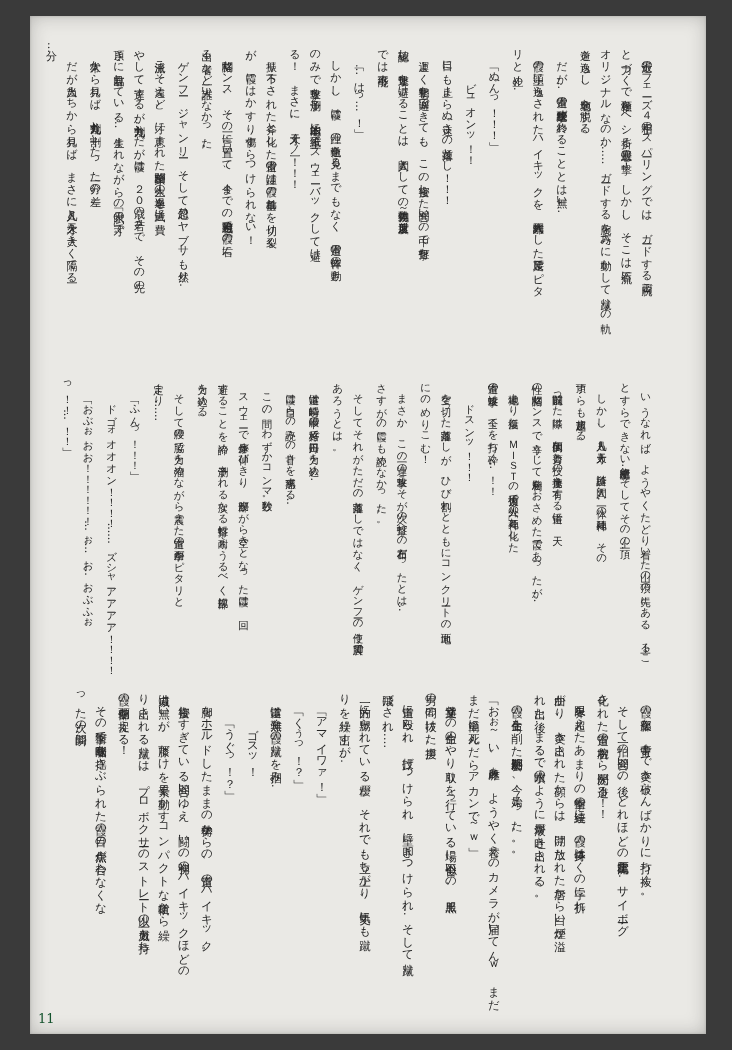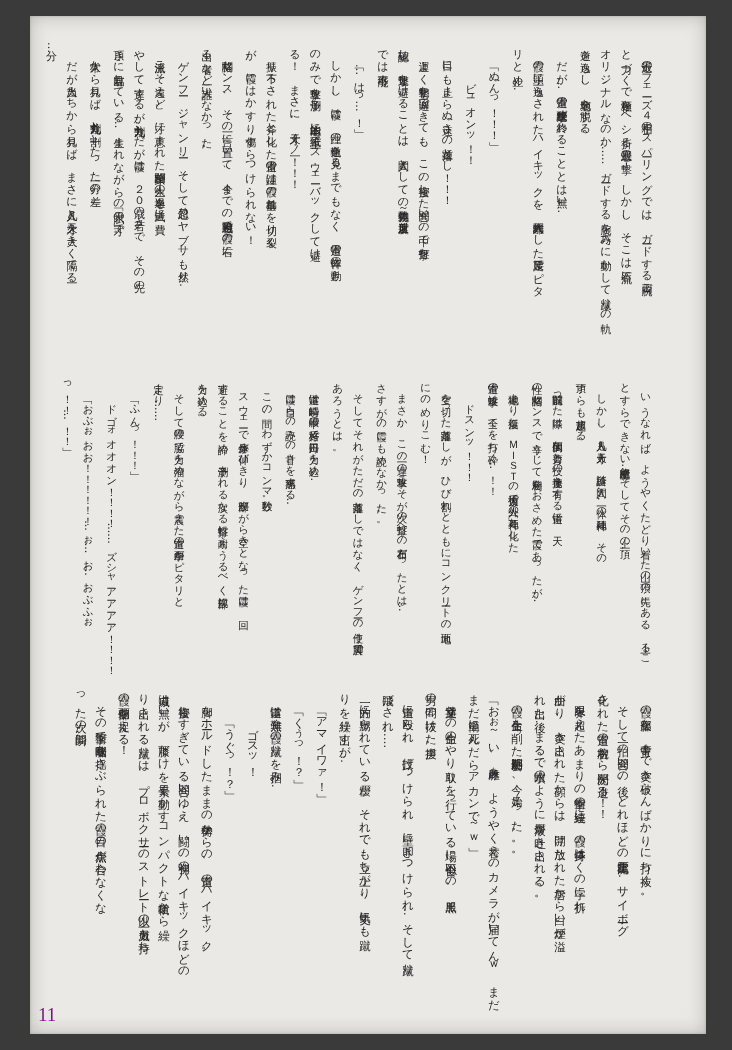--- a/index.html
+++ b/index.html
@@ -30,23 +30,22 @@
   }
   .band .para{
     margin-left:3px;
   }
   #band-0{top:26px;height:338px;font-size:11px;line-height:20.5px;}
   #band-1{top:360px;height:300px;font-size:10.5px;line-height:20.5px;}
   #band-2{top:670px;height:356px;font-size:11.5px;line-height:20px;}
   .page-number{
     position:absolute;
     left:8px;bottom:8px;
-    font-size:19px;
-    color:#701a75;
-    font-family:Liberation Serif, serif;
+    font-size:13px;
+    color:#14532d;
   }
 </style>
 </head>
 <body>
 
 <div class="page">
   <div class="band" id="band-0"><div class="para">　最近のフェーズ４相手のスパーリングでは、ガードする両腕ご
 と力づくで頸椎をヘシ折る最悪の一撃！　しかし、そこは流石に
 オリジナルなのか……ガードする腕を巧みに動かして蹴りの軌
 道を逸らし、窮地を脱する。</div><div class="para">　だが…雷道の連続攻撃が終わることとは無い…</div><div class="para">　霞の頭上に逸らされたハイキックを、人間離れした足腰でピタ

